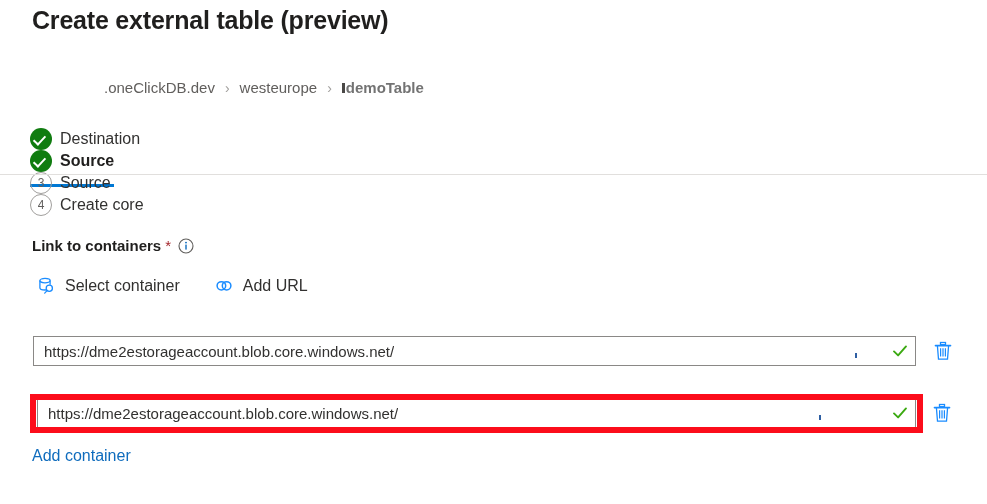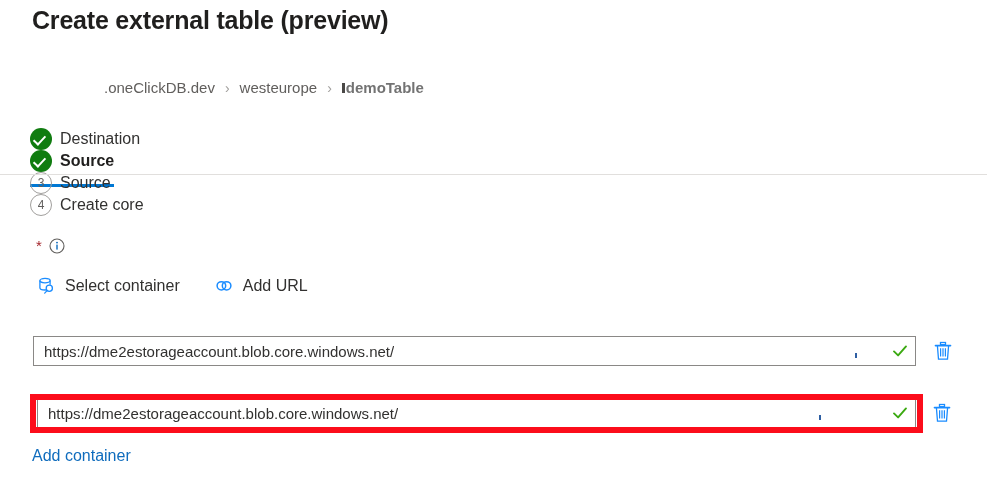--- a/index.html
+++ b/index.html
@@ -317,20 +317,21 @@
   <div class="step">
     <span class="step-mark pending">4</span>
     <span class="step-label">Create core</span>
   </div>
 
 </div>
 
 <div class="divider"></div>
 
 <div class="field-label">
+  <span>Link to containers</span>
   <span class="req">*</span>
   <span class="info-icon">
     <svg width="16" height="16" viewBox="0 0 16 16">
       <circle cx="8" cy="8" r="7" fill="none" stroke="#605e5c" stroke-width="1.1"></circle>
       <circle cx="8" cy="4.6" r="0.95" fill="#0f6cbd"></circle>
       <rect x="7.3" y="6.6" width="1.4" height="5" fill="#0f6cbd"></rect>
     </svg>
   </span>
 </div>
 

